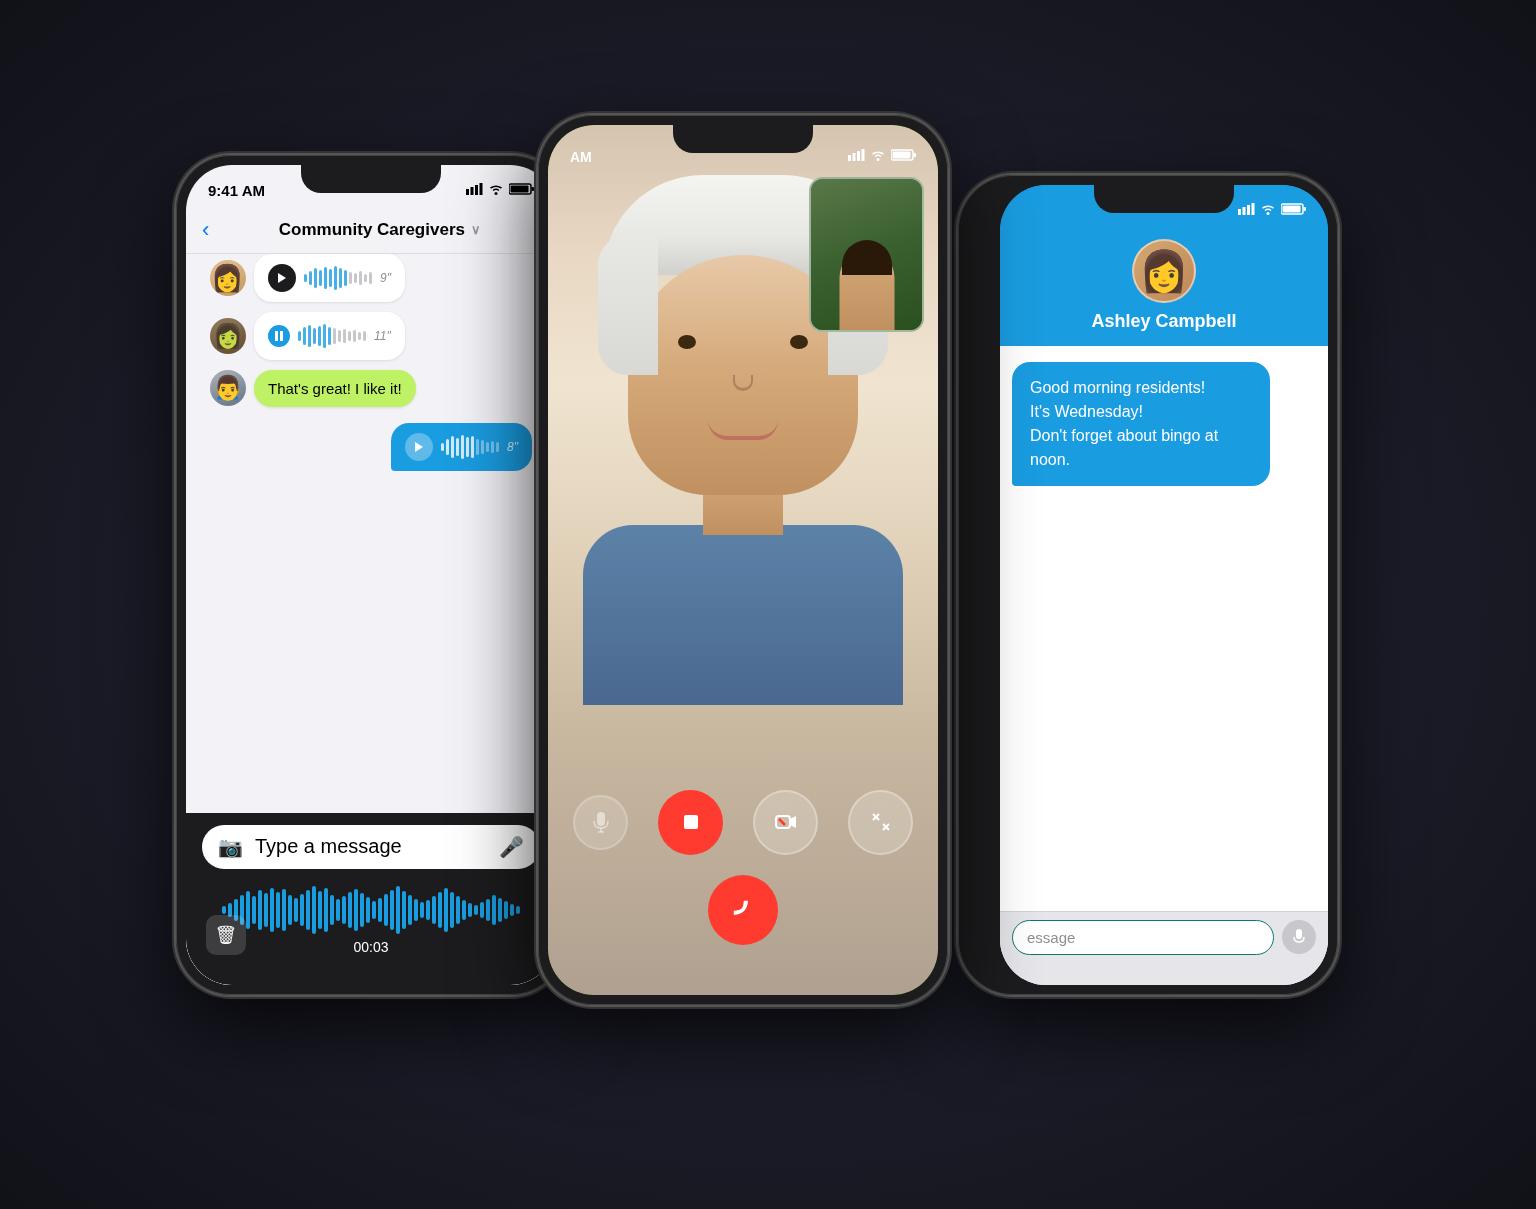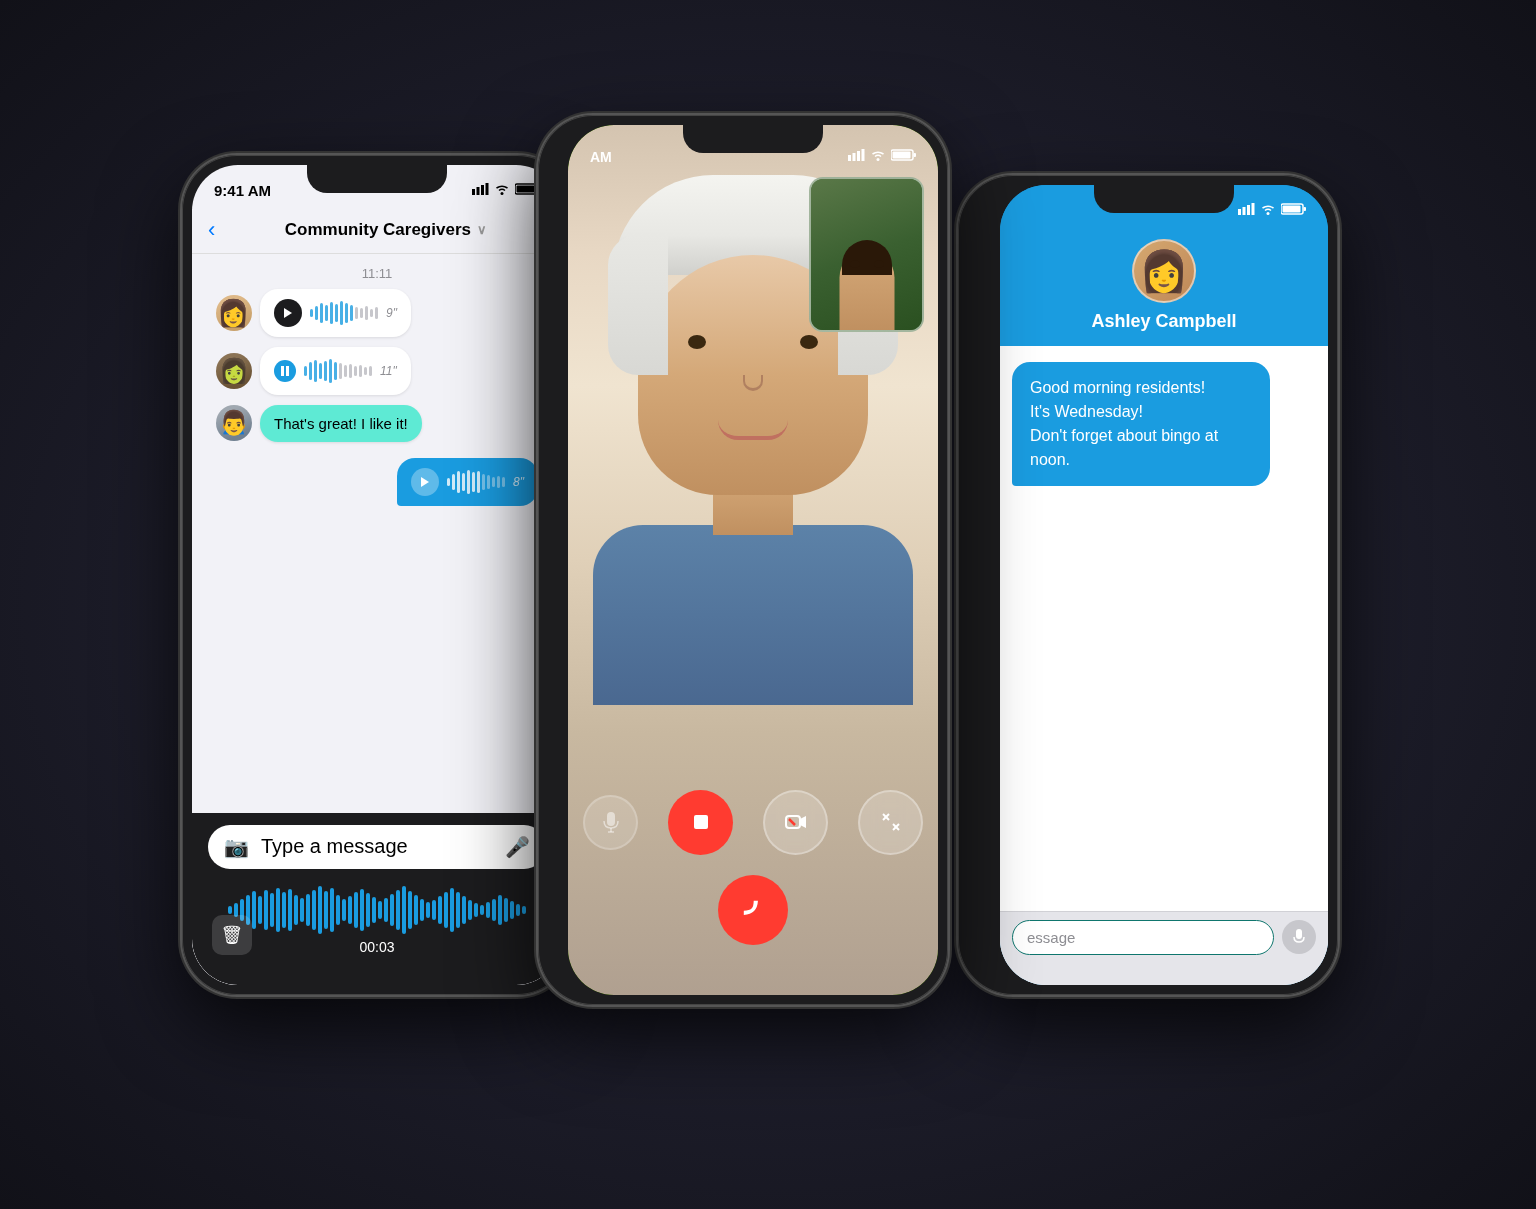--- a/index.html
+++ b/index.html
@@ -34,21 +34,21 @@
         0 0 0 2px #555,
         0 0 0 4px #333,
         0 30px 80px rgba(0,0,0,0.8),
         inset 0 0 0 1px #444;
     }
 
     
     .phone-left {
       width: 390px;
       height: 840px;
-      left: 64px;
+      left: 58px;
       top: 100px;
       z-index: 2;
     }
 
     
     .phone-mid {
       width: 410px;
       height: 890px;
       left: 420px;
       top: 60px;
@@ -297,21 +297,21 @@
       font-style: italic;
     }
 
     .duration-white {
       font-size: 12px;
       color: rgba(255,255,255,0.8);
       font-style: italic;
     }
 
     .text-bubble {
-      background: #5eead4;
+      background: #bef264;
       border-radius: 18px;
       padding: 10px 14px;
       font-size: 15px;
       color: #000;
       box-shadow: 0 1px 3px rgba(0,0,0,0.1);
       text-align: center;
     }
 
     
     .voice-recorder-bottom {
@@ -367,21 +367,20 @@
       display: flex;
       align-items: center;
       justify-content: center;
       font-size: 18px;
       color: #fff;
     }
 
     
     .phone-mid .phone-screen {
       background: #4d7c0f;
-      margin-left: 20px;
     }
 
     .call-controls {
       position: absolute;
       bottom: 120px;
       left: 0;
       right: 0;
       display: flex;
       justify-content: center;
       align-items: center;
@@ -722,21 +721,20 @@
 
         <div class="chat-header">
           <span class="back-arrow">‹</span>
           <div class="chat-title">
             <span>Community Caregivers</span>
             <span class="chevron-down">∨</span>
           </div>
         </div>
 
         <div class="chat-scroll-area">
-          <div class="timestamp-center">11:11</div>
 
           <div class="messages-area">
 
 
             <div class="msg-row">
               <div class="avatar-small avatar-face-1 face-avatar"></div>
               <div class="voice-bubble">
                 <div class="play-btn">
                   <svg width="10" height="12" viewBox="0 0 10 12">
                       <polygon points="1,1 9,6 1,11" fill="white"></polygon>

